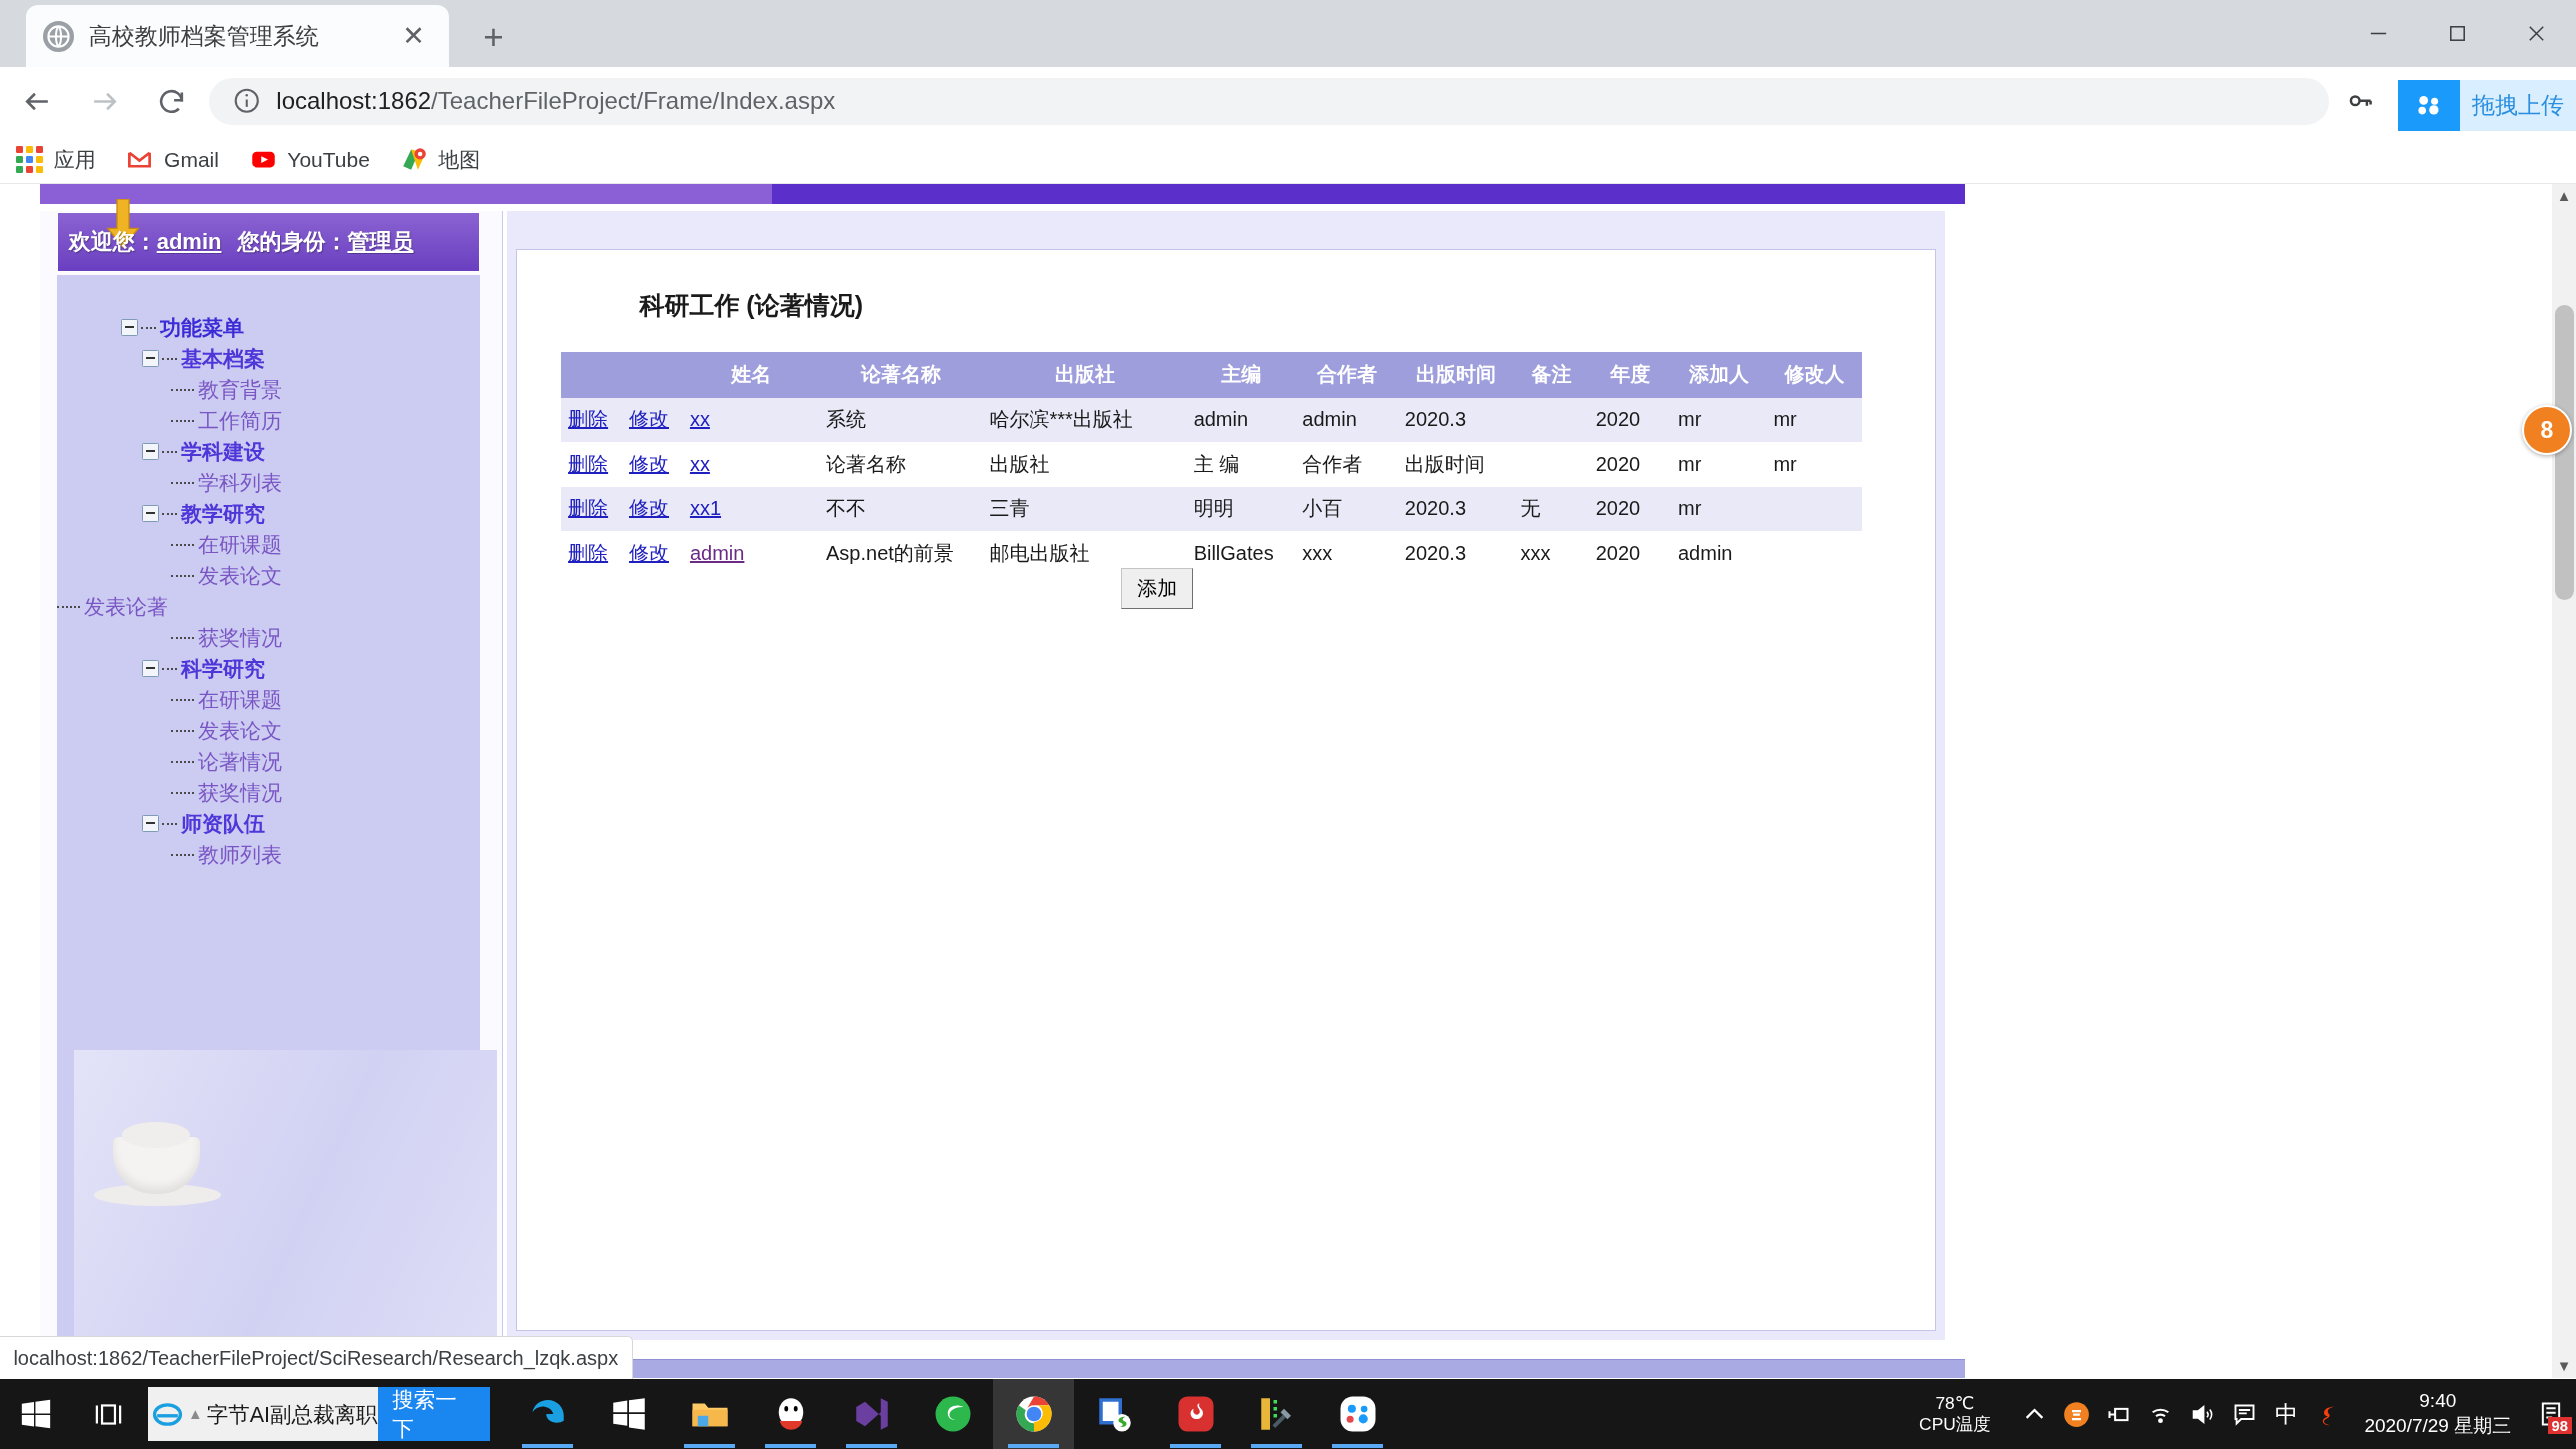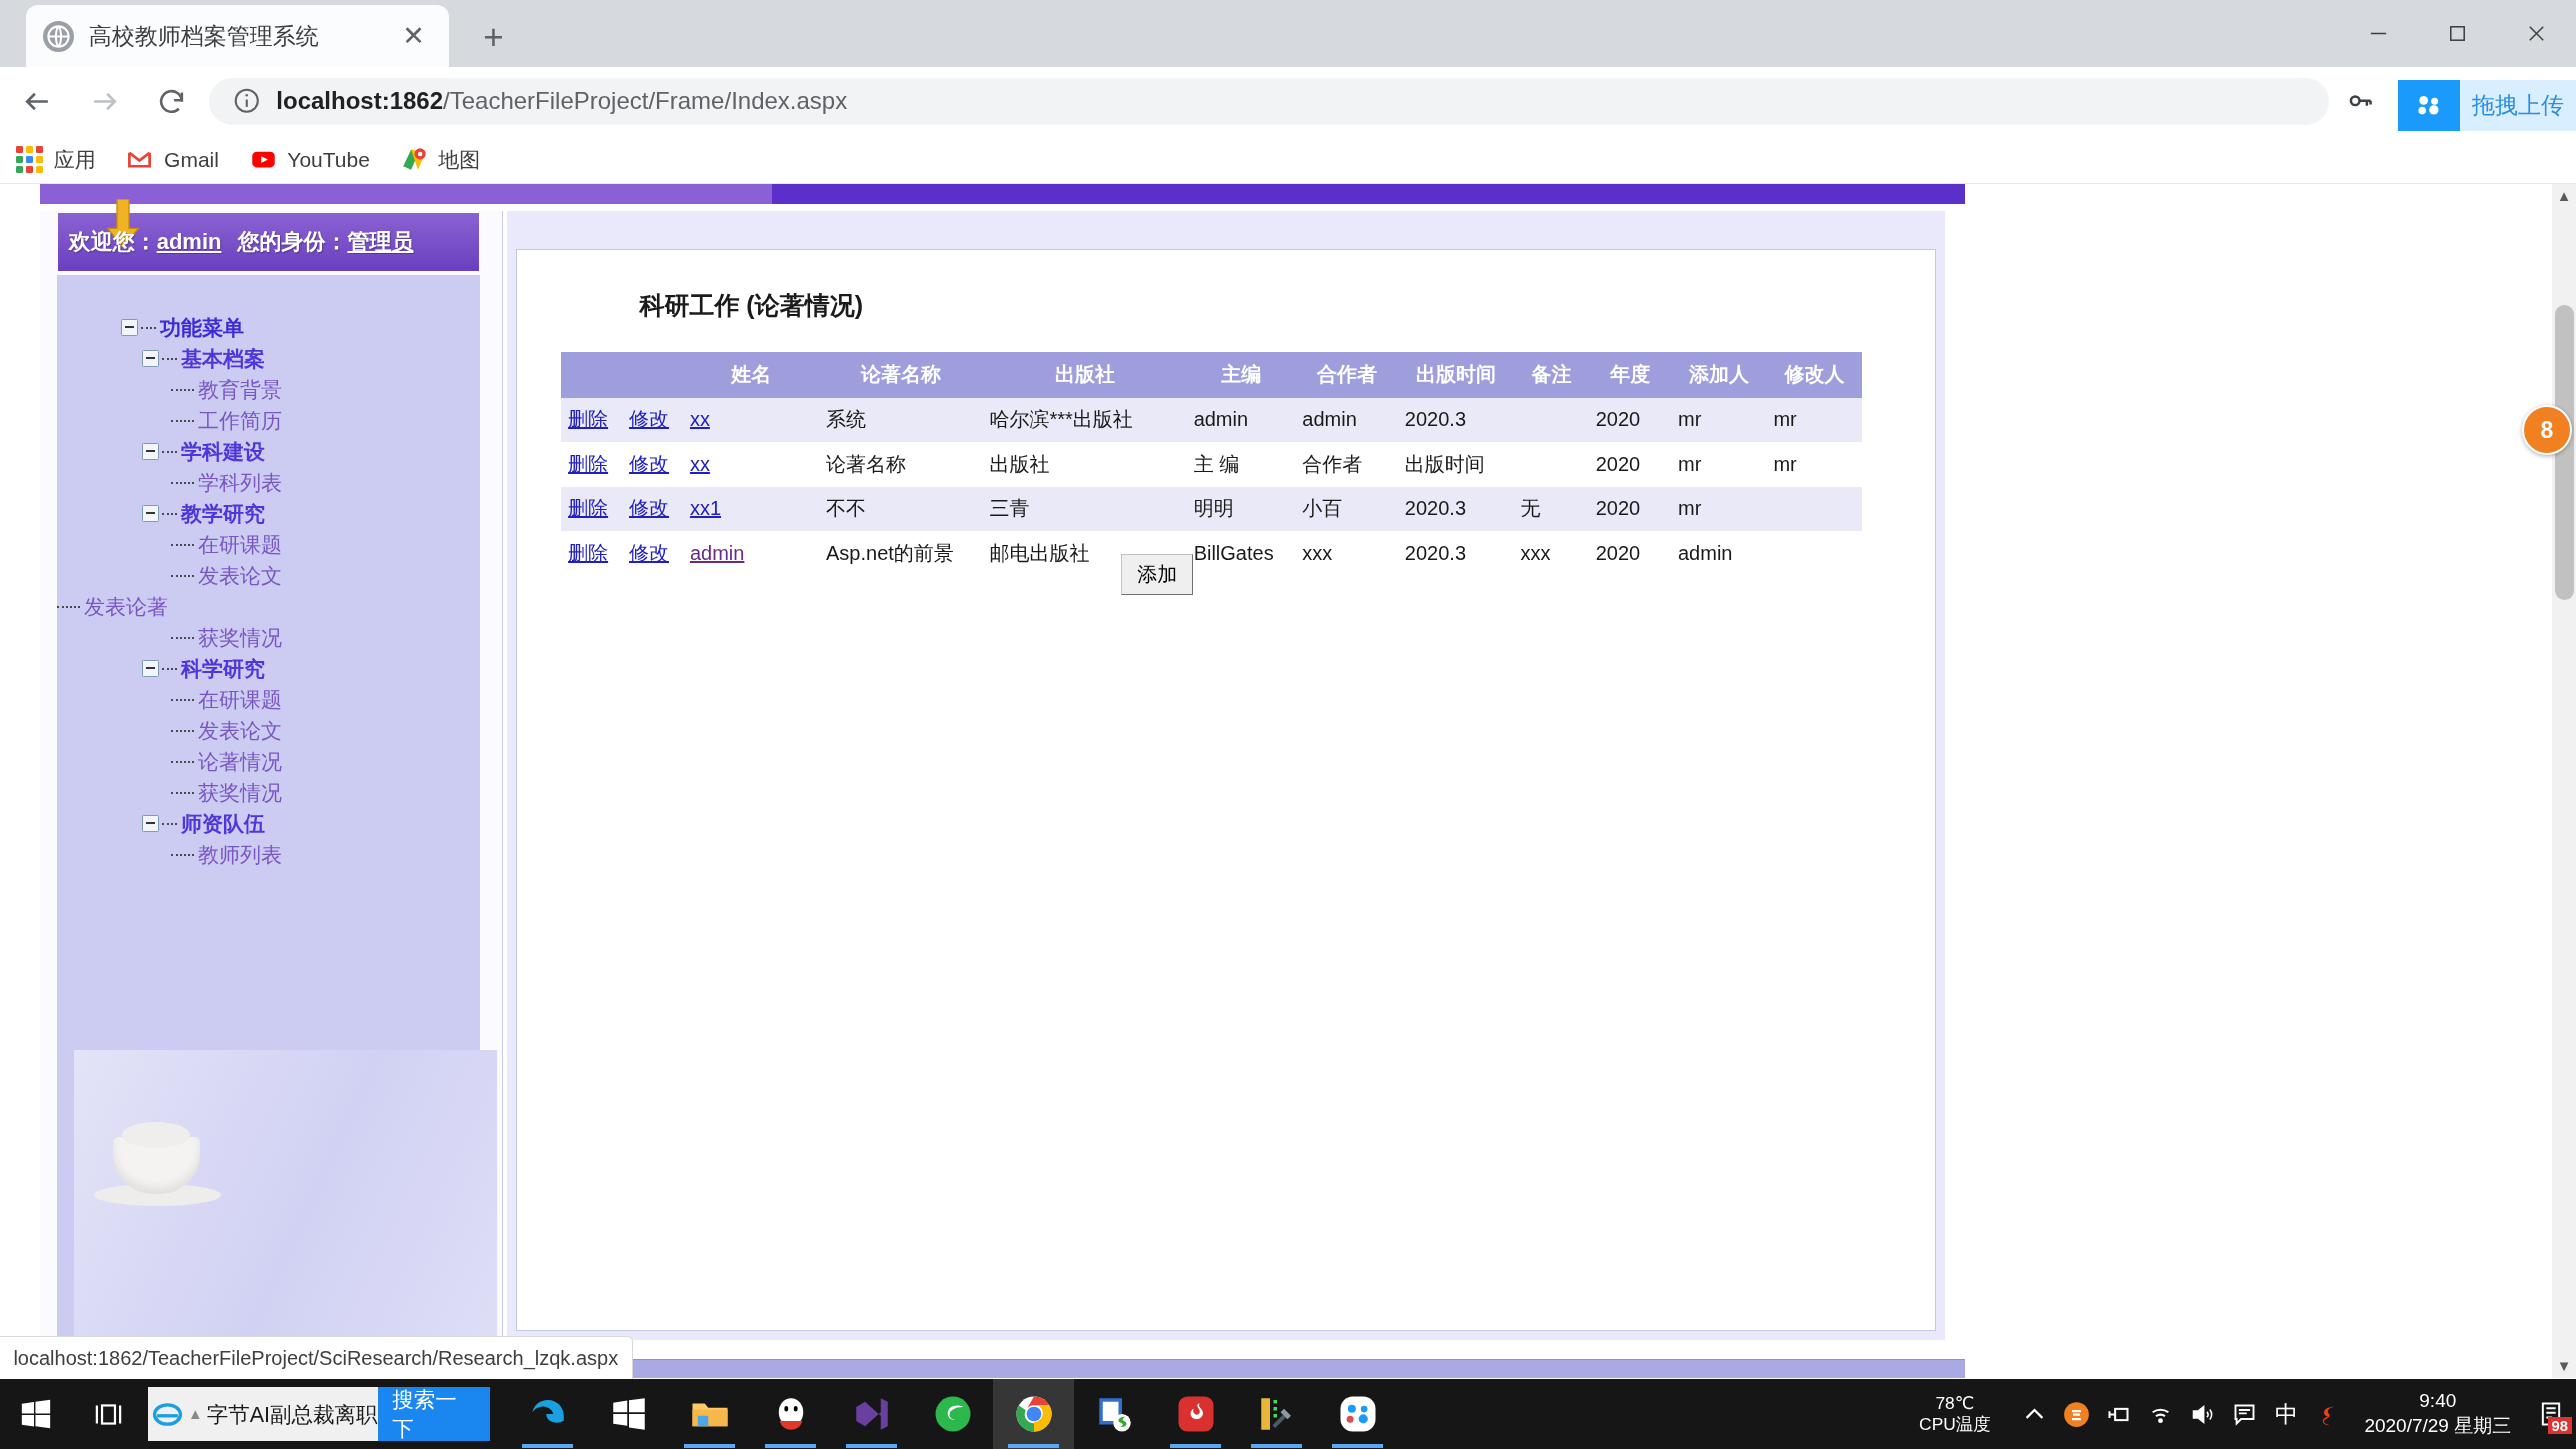--- a/index.html
+++ b/index.html
@@ -62,21 +62,21 @@
   .omnibox {
     position:absolute; left:209px; top:10.7px; width:2120px; height:47px;
     background:#f1f3f4; border-radius:24px;
     display:flex; align-items:center; padding:0 23px;
   }
   .omni-info { width:29.5px; height:29.5px; flex:0 0 auto; color:#5f6368; }
   .omni-info svg { width:29.5px; height:29.5px; }
   .omni-url {
     margin-left:14.8px; font-size:24px; color:#5f6368; white-space:nowrap;
   }
-  .omni-url b { color:#202124; font-weight:700; }
+  .omni-url b { color:#202124; font-weight:400; }
   .tb-right { position:absolute; right:12px; top:10.7px; height:47px; display:flex; align-items:center; }
   .tb-icon { width:58px; height:47px; display:flex; align-items:center; justify-content:center; color:#5f6368; }
   .tb-icon svg { width:29.5px; height:29.5px; }
 
   .bookmarks {
     position:absolute; left:0; top:136px; width:2576px; height:48px;
     background:#fff; display:flex; align-items:center; padding-left:14.8px;
     border-bottom:0.7px solid #e6e8eb;
   }
   .bm { display:flex; align-items:center; margin-right:29.5px; font-size:21px; color:#3c4043; }
@@ -181,21 +181,21 @@
   .grid td {
     padding:8.7px 6.7px; color:#1a1a1a; white-space:nowrap;
     vertical-align:middle;
   }
   .grid tr.alt td { background:#e9e9f7; }
   .grid a { color:#2020c0; text-decoration:underline; }
   .grid a.visited { color:#6a2a86; }
   .cell-act { text-align:left; padding-left:5.4px; }
   .c-name { text-align:left; }
   .c-ctr { text-align:left; }
-  .addbtn-wrap { position:absolute; left:604px; top:304px; }
+  .addbtn-wrap { position:absolute; left:604px; top:318px; }
   .addbtn {
     font-family:"Liberation Sans", sans-serif;
     font-size:20px; padding:6px 14.8px; background:#efefef;
     border:1.3px outset #c4c4c4; color:#000; cursor:pointer;
   }
 
   .footerbar {
     position:absolute; left:20px; bottom:0px; width:1925px; height:19px;
     background:#a9a9e4; border-top:1.3px solid #8f8fd6;
   }

